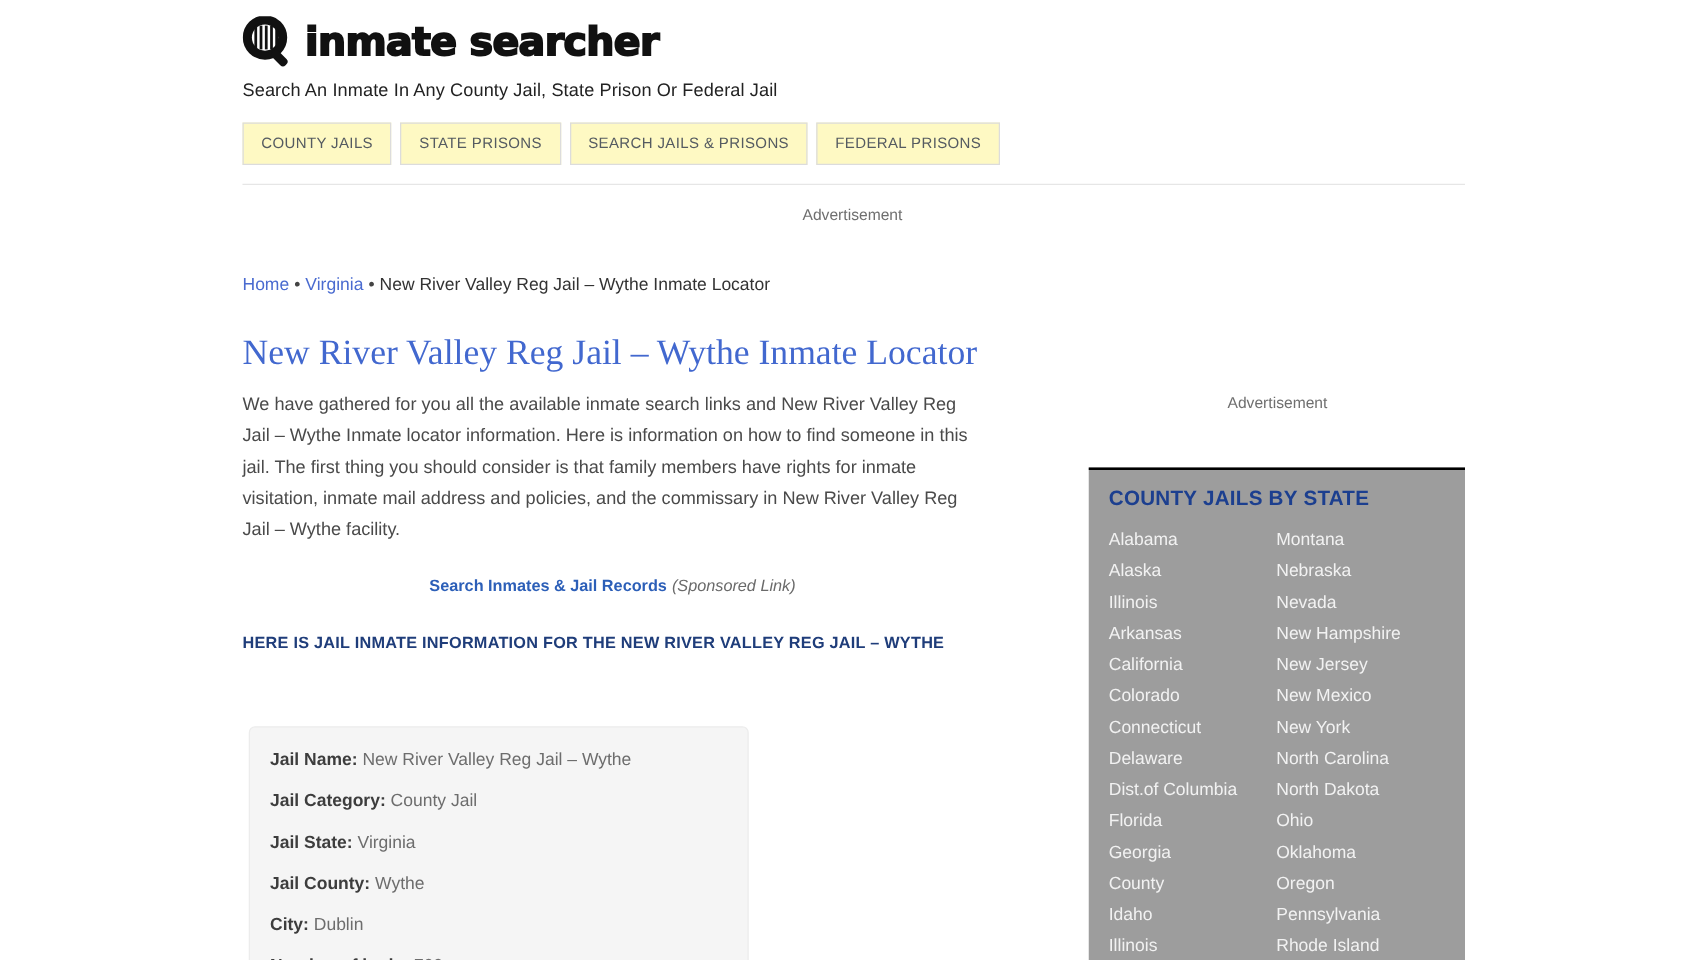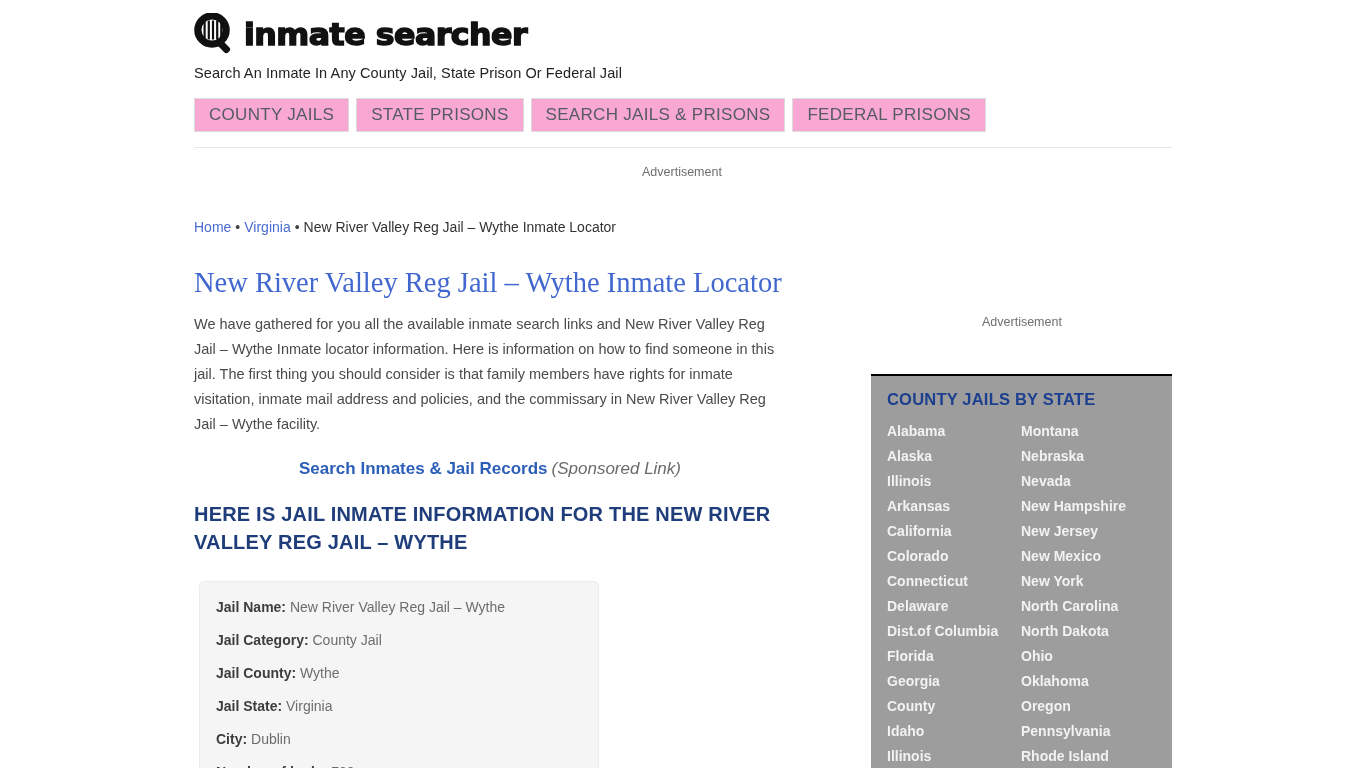--- a/index.html
+++ b/index.html
@@ -62,23 +62,23 @@
   
   .nav {
     position: absolute;
     left: 194px;
     top: 98px;
     display: flex;
     gap: 7px;
   }
   .nav-item {
     border: 1px solid #dcdcdc;
-    background: #f9a8d4;
+    background: #fef9c3;
     color: #555b61;
-    font-size: 17px;
+    font-size: 12px;
     letter-spacing: 0.3px;
     padding: 8px 14px 9px 14px;
     line-height: 15px;
     white-space: nowrap;
     cursor: pointer;
     text-transform: uppercase;
     text-align: center;
   }
   .nav-divider {
     position: absolute;
@@ -142,21 +142,21 @@
     margin: 0;
   }
 
   
   .sponsored {
     position: absolute;
     left: 194px;
     top: 460px;
     width: 592px;
     text-align: center;
-    font-size: 17px;
+    font-size: 13px;
     line-height: 18px;
     white-space: nowrap;
   }
   .sponsored a {
     color: #2c5fb8;
     font-weight: bold;
     text-decoration: none;
     cursor: pointer;
   }
   .sponsored .note {
@@ -166,21 +166,21 @@
     margin-left: 4px;
   }
 
   
   .section-heading {
     position: absolute;
     left: 194px;
     top: 500px;
     width: 600px;
     margin: 0;
-    font-size: 20px;
+    font-size: 13px;
     font-weight: bold;
     color: #1f3d7a;
     letter-spacing: 0.2px;
     line-height: 28px;
     text-transform: uppercase;
   }
 
   
   .info-box {
     position: absolute;
@@ -225,21 +225,20 @@
     letter-spacing: 0.2px;
     text-transform: uppercase;
     line-height: 22px;
   }
   .state-cols {
     display: flex;
     gap: 0px;
   }
   .state-col {
     width: 134px;
-    font-weight: bold;
   }
   .state-item {
     font-size: 14px;
     color: #f2f2f2;
     line-height: 25px;
     white-space: nowrap;
     cursor: pointer;
   }
 </style>
 </head>
@@ -297,26 +296,26 @@
   <div class="info-box">
     <div class="info-row">
       <span class="k">Jail Name:</span>
       <span>New River Valley Reg Jail – Wythe</span>
     </div>
     <div class="info-row">
       <span class="k">Jail Category:</span>
       <span>County Jail</span>
     </div>
     <div class="info-row">
+      <span class="k">Jail State:</span>
+      <span>Virginia</span>
+    </div>
+    <div class="info-row">
       <span class="k">Jail County:</span>
       <span>Wythe</span>
-    </div>
-    <div class="info-row">
-      <span class="k">Jail State:</span>
-      <span>Virginia</span>
     </div>
     <div class="info-row">
       <span class="k">City:</span>
       <span>Dublin</span>
     </div>
     <div class="info-row">
       <span class="k">Number of beds:</span>
       <span>700</span>
     </div>
   </div>

